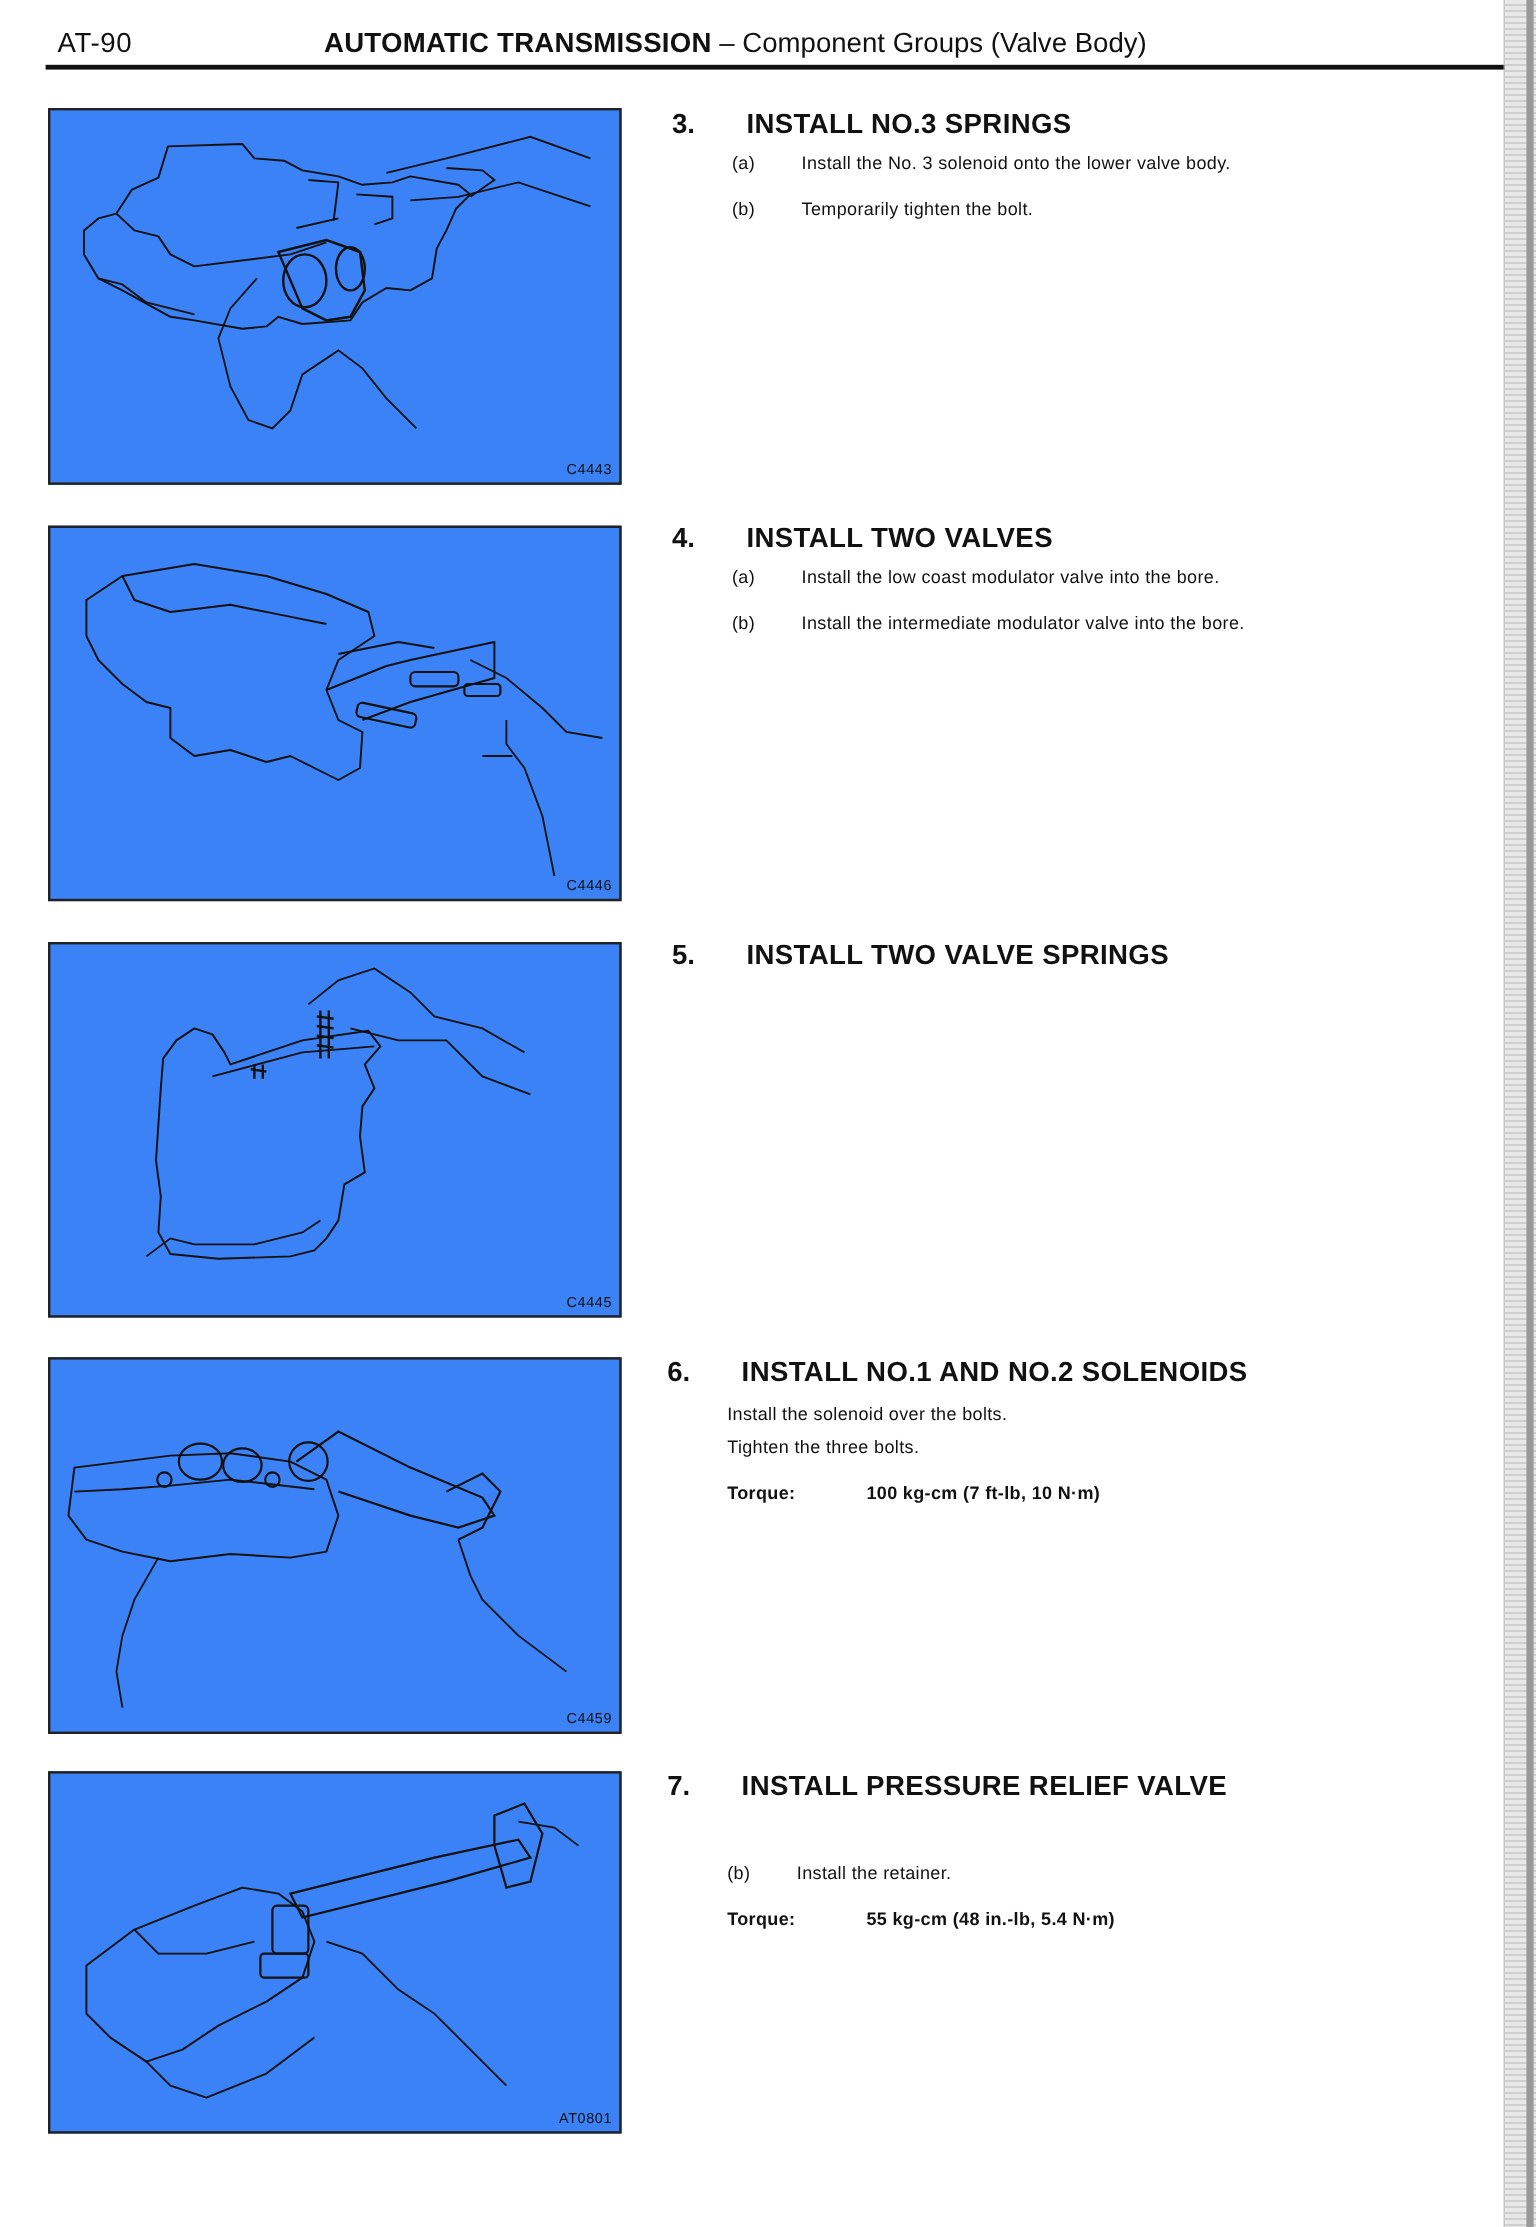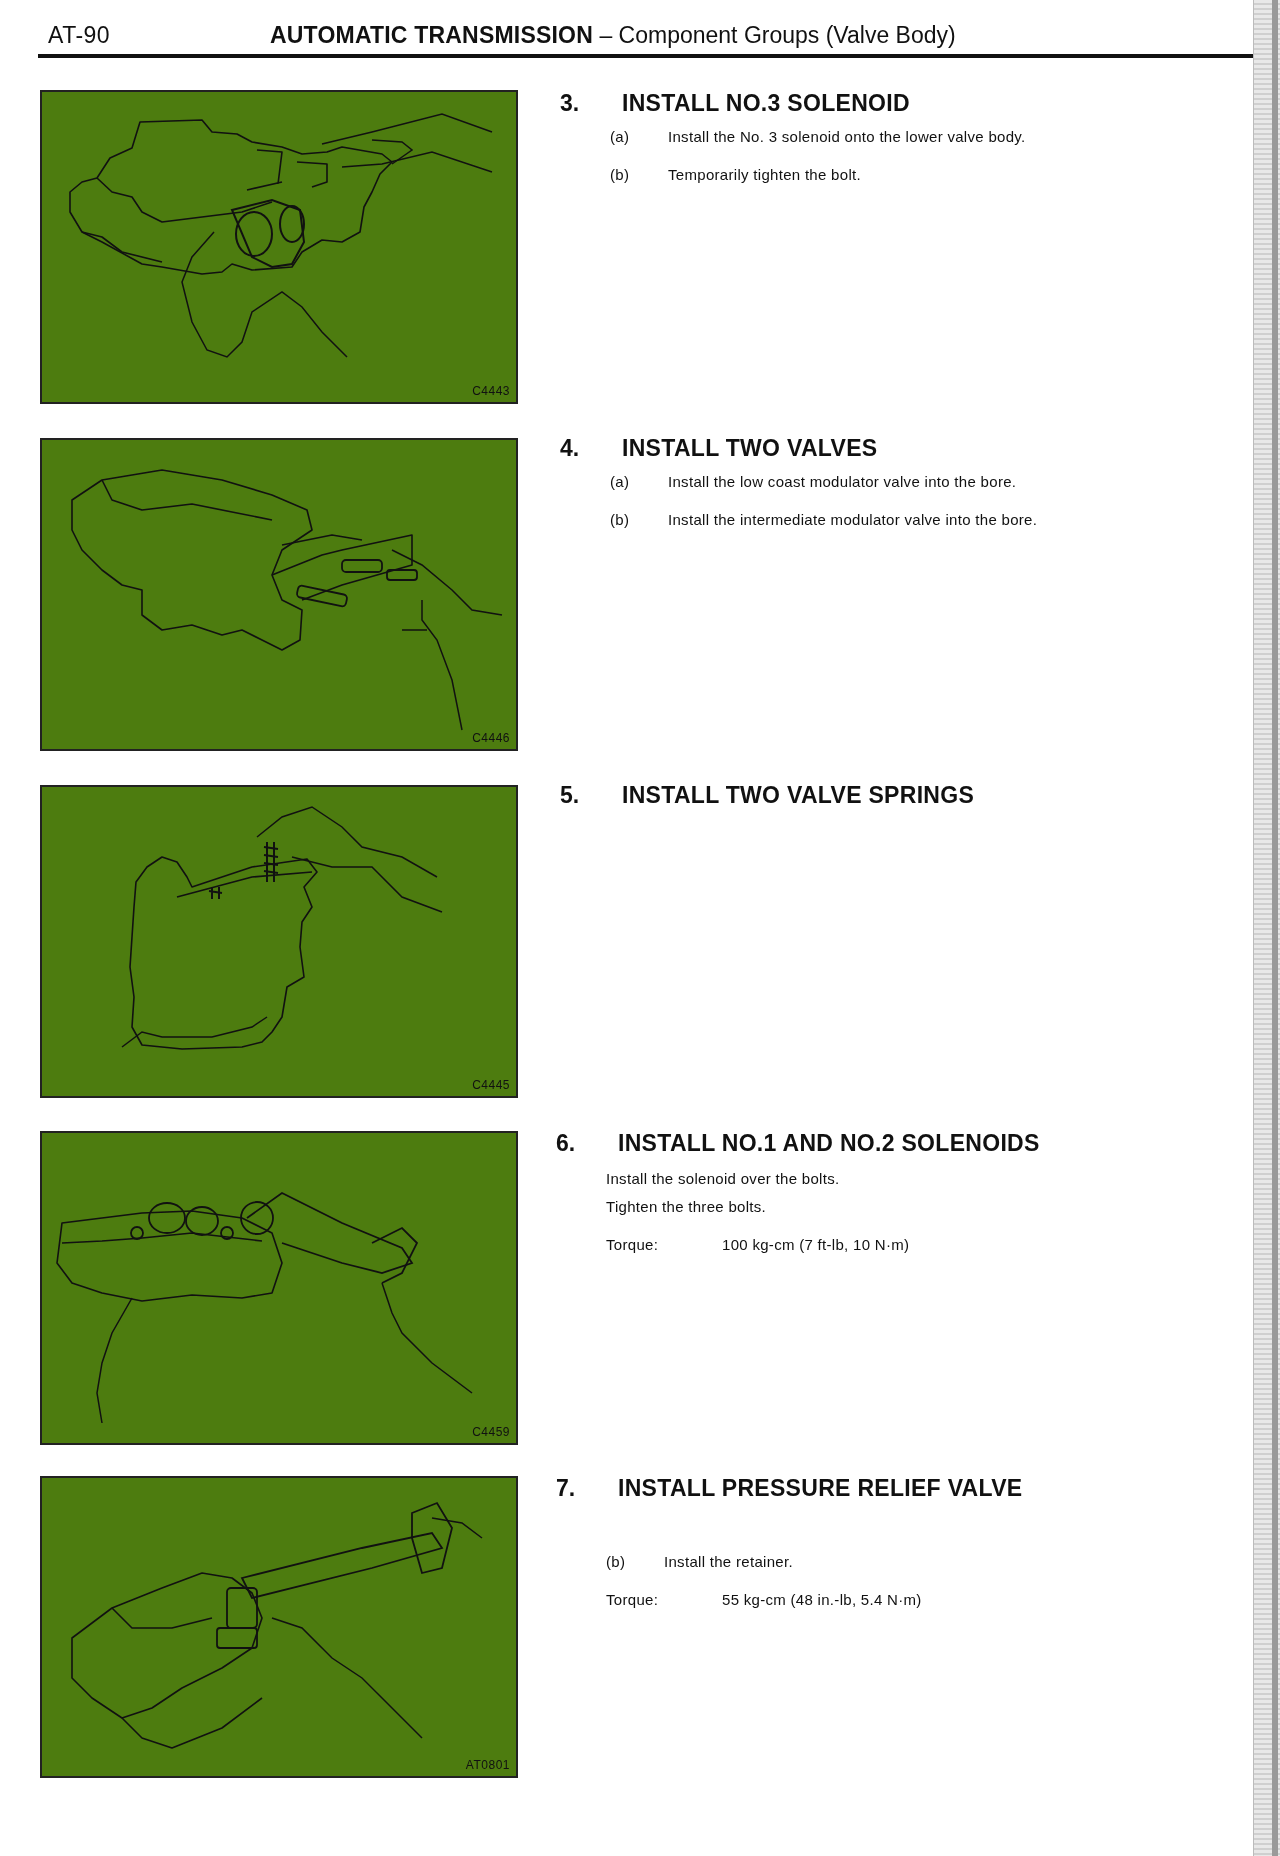--- a/index.html
+++ b/index.html
@@ -18,34 +18,34 @@
   }
   .binding {
     position:absolute; right:0; top:0; width:26px; height:1856px;
     background:repeating-linear-gradient(180deg,#e8e8e8 0,#e8e8e8 3px,#cfcfcf 3px,#cfcfcf 5px);
     border-left:1px solid #bbb;
   }
   .binding::after {
     content:""; position:absolute; right:2px; top:0; width:6px; height:100%; background:#9a9a9a;
   }
   .figure {
-    position:absolute; left:40px; width:478px; border:2px solid #222; background:#4d7c0f;
+    position:absolute; left:40px; width:478px; border:2px solid #222; background:#3b82f6;
     box-sizing:border-box;
   }
   .figure svg { position:absolute; left:0; top:0; }
   .fig-code {
     position:absolute; right:6px; bottom:4px; font-size:12px; letter-spacing:0.5px;
   }
   .step { position:absolute; left:560px; width:680px; }
   .step-num { position:absolute; left:0; top:0; font-size:23px; font-weight:bold; }
   .step-title { position:absolute; left:62px; top:0; font-size:23px; font-weight:bold; letter-spacing:0.3px; white-space:nowrap; }
   .line { position:absolute; left:50px; font-size:15px; white-space:nowrap; letter-spacing:0.3px; }
   .line .lbl { display:inline-block; width:58px; }
   .line .notelbl { display:inline-block; width:104px; }
-  .torque { font-weight:normal; }
+  .torque { font-weight:bold; }
   .torque .tlbl { display:inline-block; width:116px; }
 </style>
 </head>
 <body>
 
 <div class="header">
   <span class="page-num">AT-90</span>
   <span class="title"><b>AUTOMATIC TRANSMISSION</b><span> – </span><span>Component Groups (Valve Body)</span></span>
 </div>
 <div class="rule"></div>
@@ -156,21 +156,21 @@
     <g fill="none" stroke="#111" stroke-width="1.5">
       <path d="M230 140 L260 150 L290 180 L320 200 L350 230 L380 260"></path>
       <path d="M390 40 L420 45 L440 60"></path>
     </g>
   </svg>
   <span class="fig-code">AT0801</span>
 </div>
 
 <div class="step" style="top:90px;height:110px;">
   <span class="step-num">3.</span>
-  <span class="step-title">INSTALL NO.3 SOLENOID</span>
+  <span class="step-title">INSTALL NO.3 SPRINGS</span>
   <div class="line" style="top:38px;"><span class="lbl">(a)</span><span>Install the No. 3 solenoid onto the lower valve body.</span></div>
   <div class="line" style="top:76px;"><span class="lbl">(b)</span><span>Temporarily tighten the bolt.</span></div>
 </div>
 
 <div class="step" style="top:435px;height:110px;">
   <span class="step-num">4.</span>
   <span class="step-title">INSTALL TWO VALVES</span>
   <div class="line" style="top:76px;"><span class="lbl">(b)</span><span>Install the intermediate modulator valve into the bore.</span></div>
   <div class="line" style="top:38px;"><span class="lbl">(a)</span><span>Install the low coast modulator valve into the bore.</span></div>
 </div>

